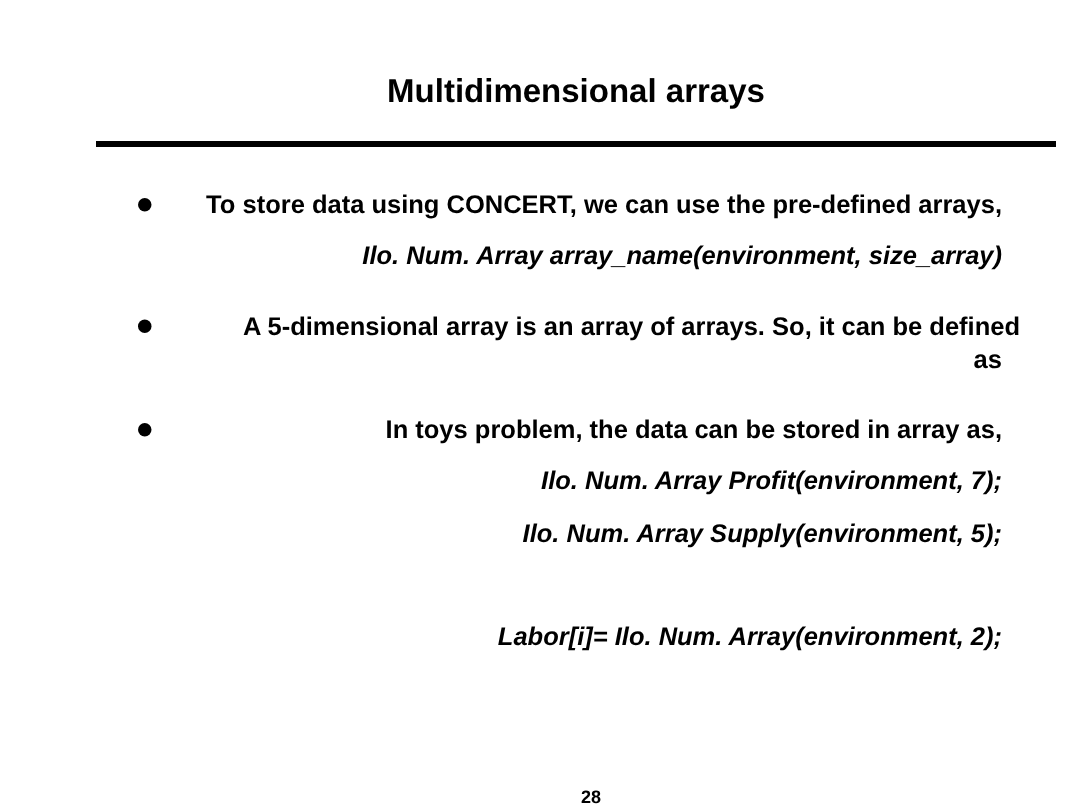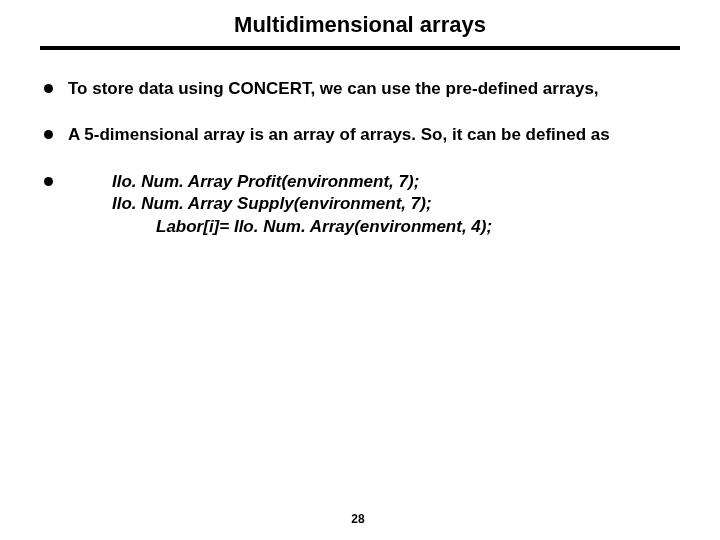--- a/index.html
+++ b/index.html
@@ -1,15 +1,15 @@
 <!DOCTYPE html>
 <html><head>
 <meta charset="utf-8">
 <style>
-  * { margin: 0; padding: 0; box-sizing: border-box; }
+  * { margin: 12px; padding: 0; box-sizing: border-box; }
   body {
     width: 720px;
     height: 540px;
     background: #ffffff;
     font-family: Arial, Helvetica, sans-serif;
     color: #000000;
     position: relative;
     padding: 12px 40px 0 40px;
   }
   .title {
@@ -26,20 +26,21 @@
   .bullet-list {
     list-style: none;
     padding-left: 28px;
   }
   .bullet-item {
     position: relative;
     margin-bottom: 24px;
     font-size: 17px;
     line-height: 1.32;
     font-weight: bold;
+    text-align: right;
   }
   .bullet-item::before {
     content: "";
     position: absolute;
     left: -24px;
     top: 6px;
     width: 9px;
     height: 9px;
     background: #000;
     border-radius: 50%;
@@ -68,28 +69,30 @@
 </head>
 <body>
 
 <div class="title">Multidimensional arrays</div>
 <hr class="rule">
 
 <ul class="bullet-list">
 
   <li class="bullet-item">
     <span>To store data using CONCERT, we can use the pre-defined arrays,</span>
+    <span class="indent1">Ilo. Num. Array  array_name(environment, size_array)</span>
   </li>
 
   <li class="bullet-item">
     <span>A 5-dimensional array is an array of arrays. So, it can be defined as</span>
   </li>
 
   <li class="bullet-item">
+    <span>In toys problem, the data can be stored in array as,</span>
     <span class="indent1">Ilo. Num. Array Profit(environment, 7);</span>
-    <span class="indent1">Ilo. Num. Array Supply(environment, 7);</span>
+    <span class="indent1">Ilo. Num. Array Supply(environment, 5);</span>
     <span class="spacer"></span>
-    <span class="indent2">Labor[i]= Ilo. Num. Array(environment, 4);</span>
+    <span class="indent2">Labor[i]= Ilo. Num. Array(environment, 2);</span>
   </li>
 
 </ul>
 
 <div class="pagenum">28</div>
 
 </body></html>

